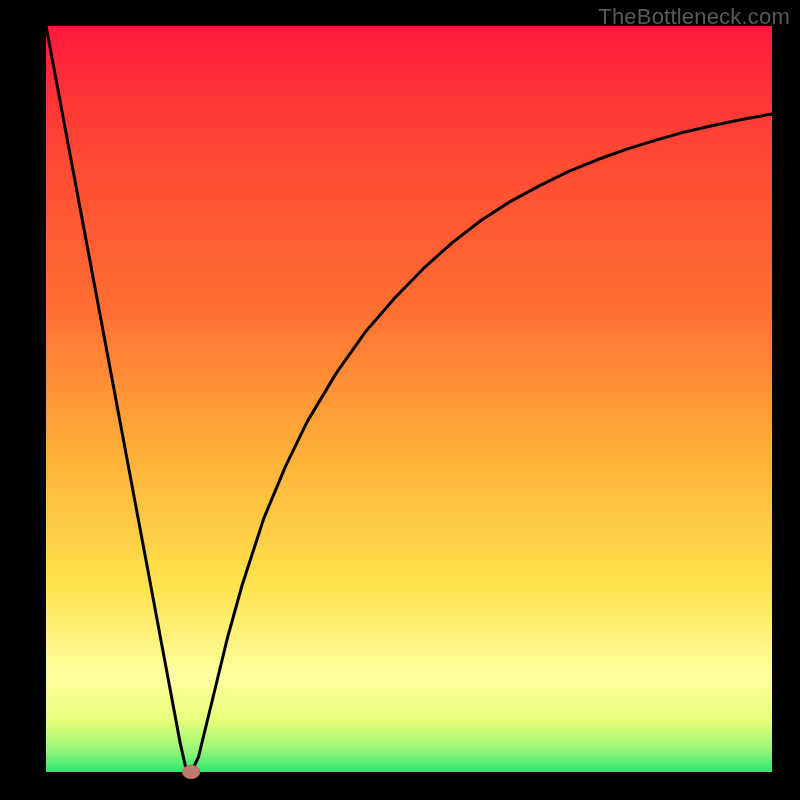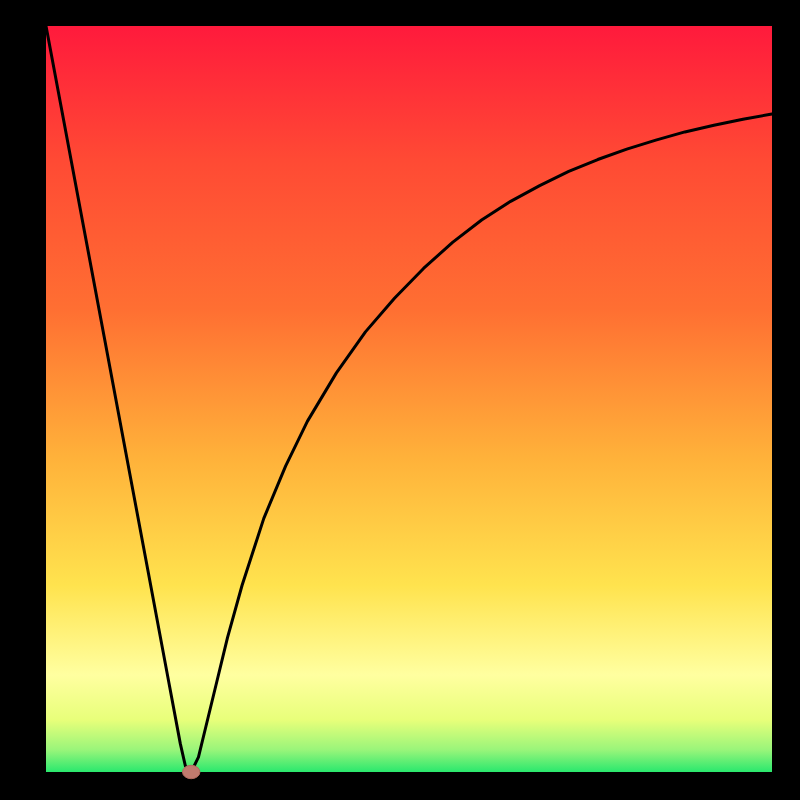--- a/index.html
+++ b/index.html
@@ -30,20 +30,21 @@
   svg.plot {
     position: absolute;
     top: 0;
     left: 0;
   }
 </style>
 </head>
 <body>
 <div class="frame">
 
+<div class="watermark">TheBottleneck.com</div>
 
 <svg class="plot" width="800" height="800" viewBox="0 0 800 800">
   <defs>
     <linearGradient id="bg-grad" x1="0" y1="0" x2="0" y2="1">
       <stop id="g0" offset="0%" stop-color="#FF1A3C"></stop>
       <stop id="g1" offset="18%" stop-color="#FF4A34"></stop>
       <stop id="g2" offset="38%" stop-color="#FF6F32"></stop>
       <stop id="g3" offset="58%" stop-color="#FFB23A"></stop>
       <stop id="g4" offset="75%" stop-color="#FFE34E"></stop>
       <stop id="g5" offset="87%" stop-color="#FFFFA0"></stop>

